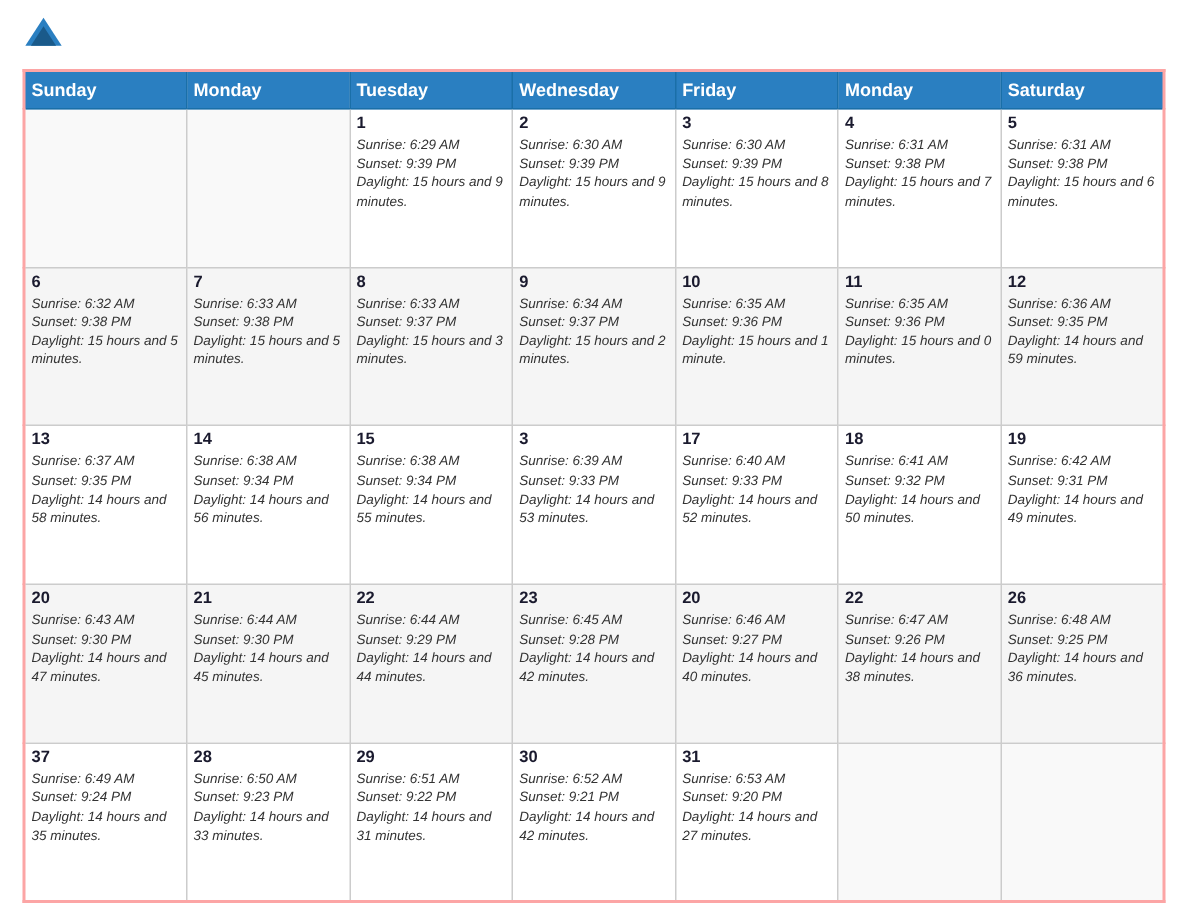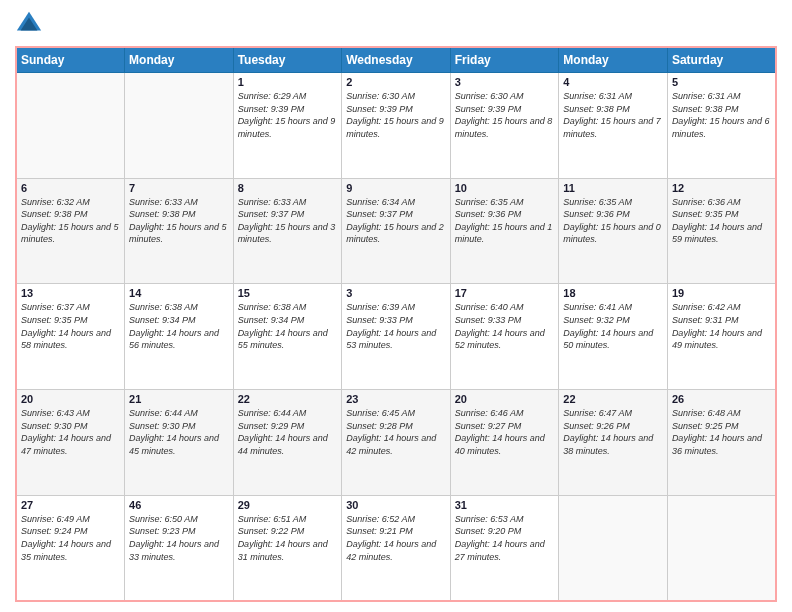--- a/index.html
+++ b/index.html
@@ -248,25 +248,25 @@
             <span class="day-num">22</span>
             <div class="day-info">Sunrise: 6:47 AM<br>Sunset: 9:26 PM<br>Daylight: 14 hours and 38 minutes.</div>
           </td>
           <td>
             <span class="day-num">26</span>
             <div class="day-info">Sunrise: 6:48 AM<br>Sunset: 9:25 PM<br>Daylight: 14 hours and 36 minutes.</div>
           </td>
         </tr>
         <tr>
           <td>
-            <span class="day-num">27</span>
+            <span class="day-num">37</span>
             <div class="day-info">Sunrise: 6:49 AM<br>Sunset: 9:24 PM<br>Daylight: 14 hours and 35 minutes.</div>
           </td>
           <td>
-            <span class="day-num">46</span>
+            <span class="day-num">28</span>
             <div class="day-info">Sunrise: 6:50 AM<br>Sunset: 9:23 PM<br>Daylight: 14 hours and 33 minutes.</div>
           </td>
           <td>
             <span class="day-num">29</span>
             <div class="day-info">Sunrise: 6:51 AM<br>Sunset: 9:22 PM<br>Daylight: 14 hours and 31 minutes.</div>
           </td>
           <td>
             <span class="day-num">30</span>
             <div class="day-info">Sunrise: 6:52 AM<br>Sunset: 9:21 PM<br>Daylight: 14 hours and 42 minutes.</div>
           </td>

